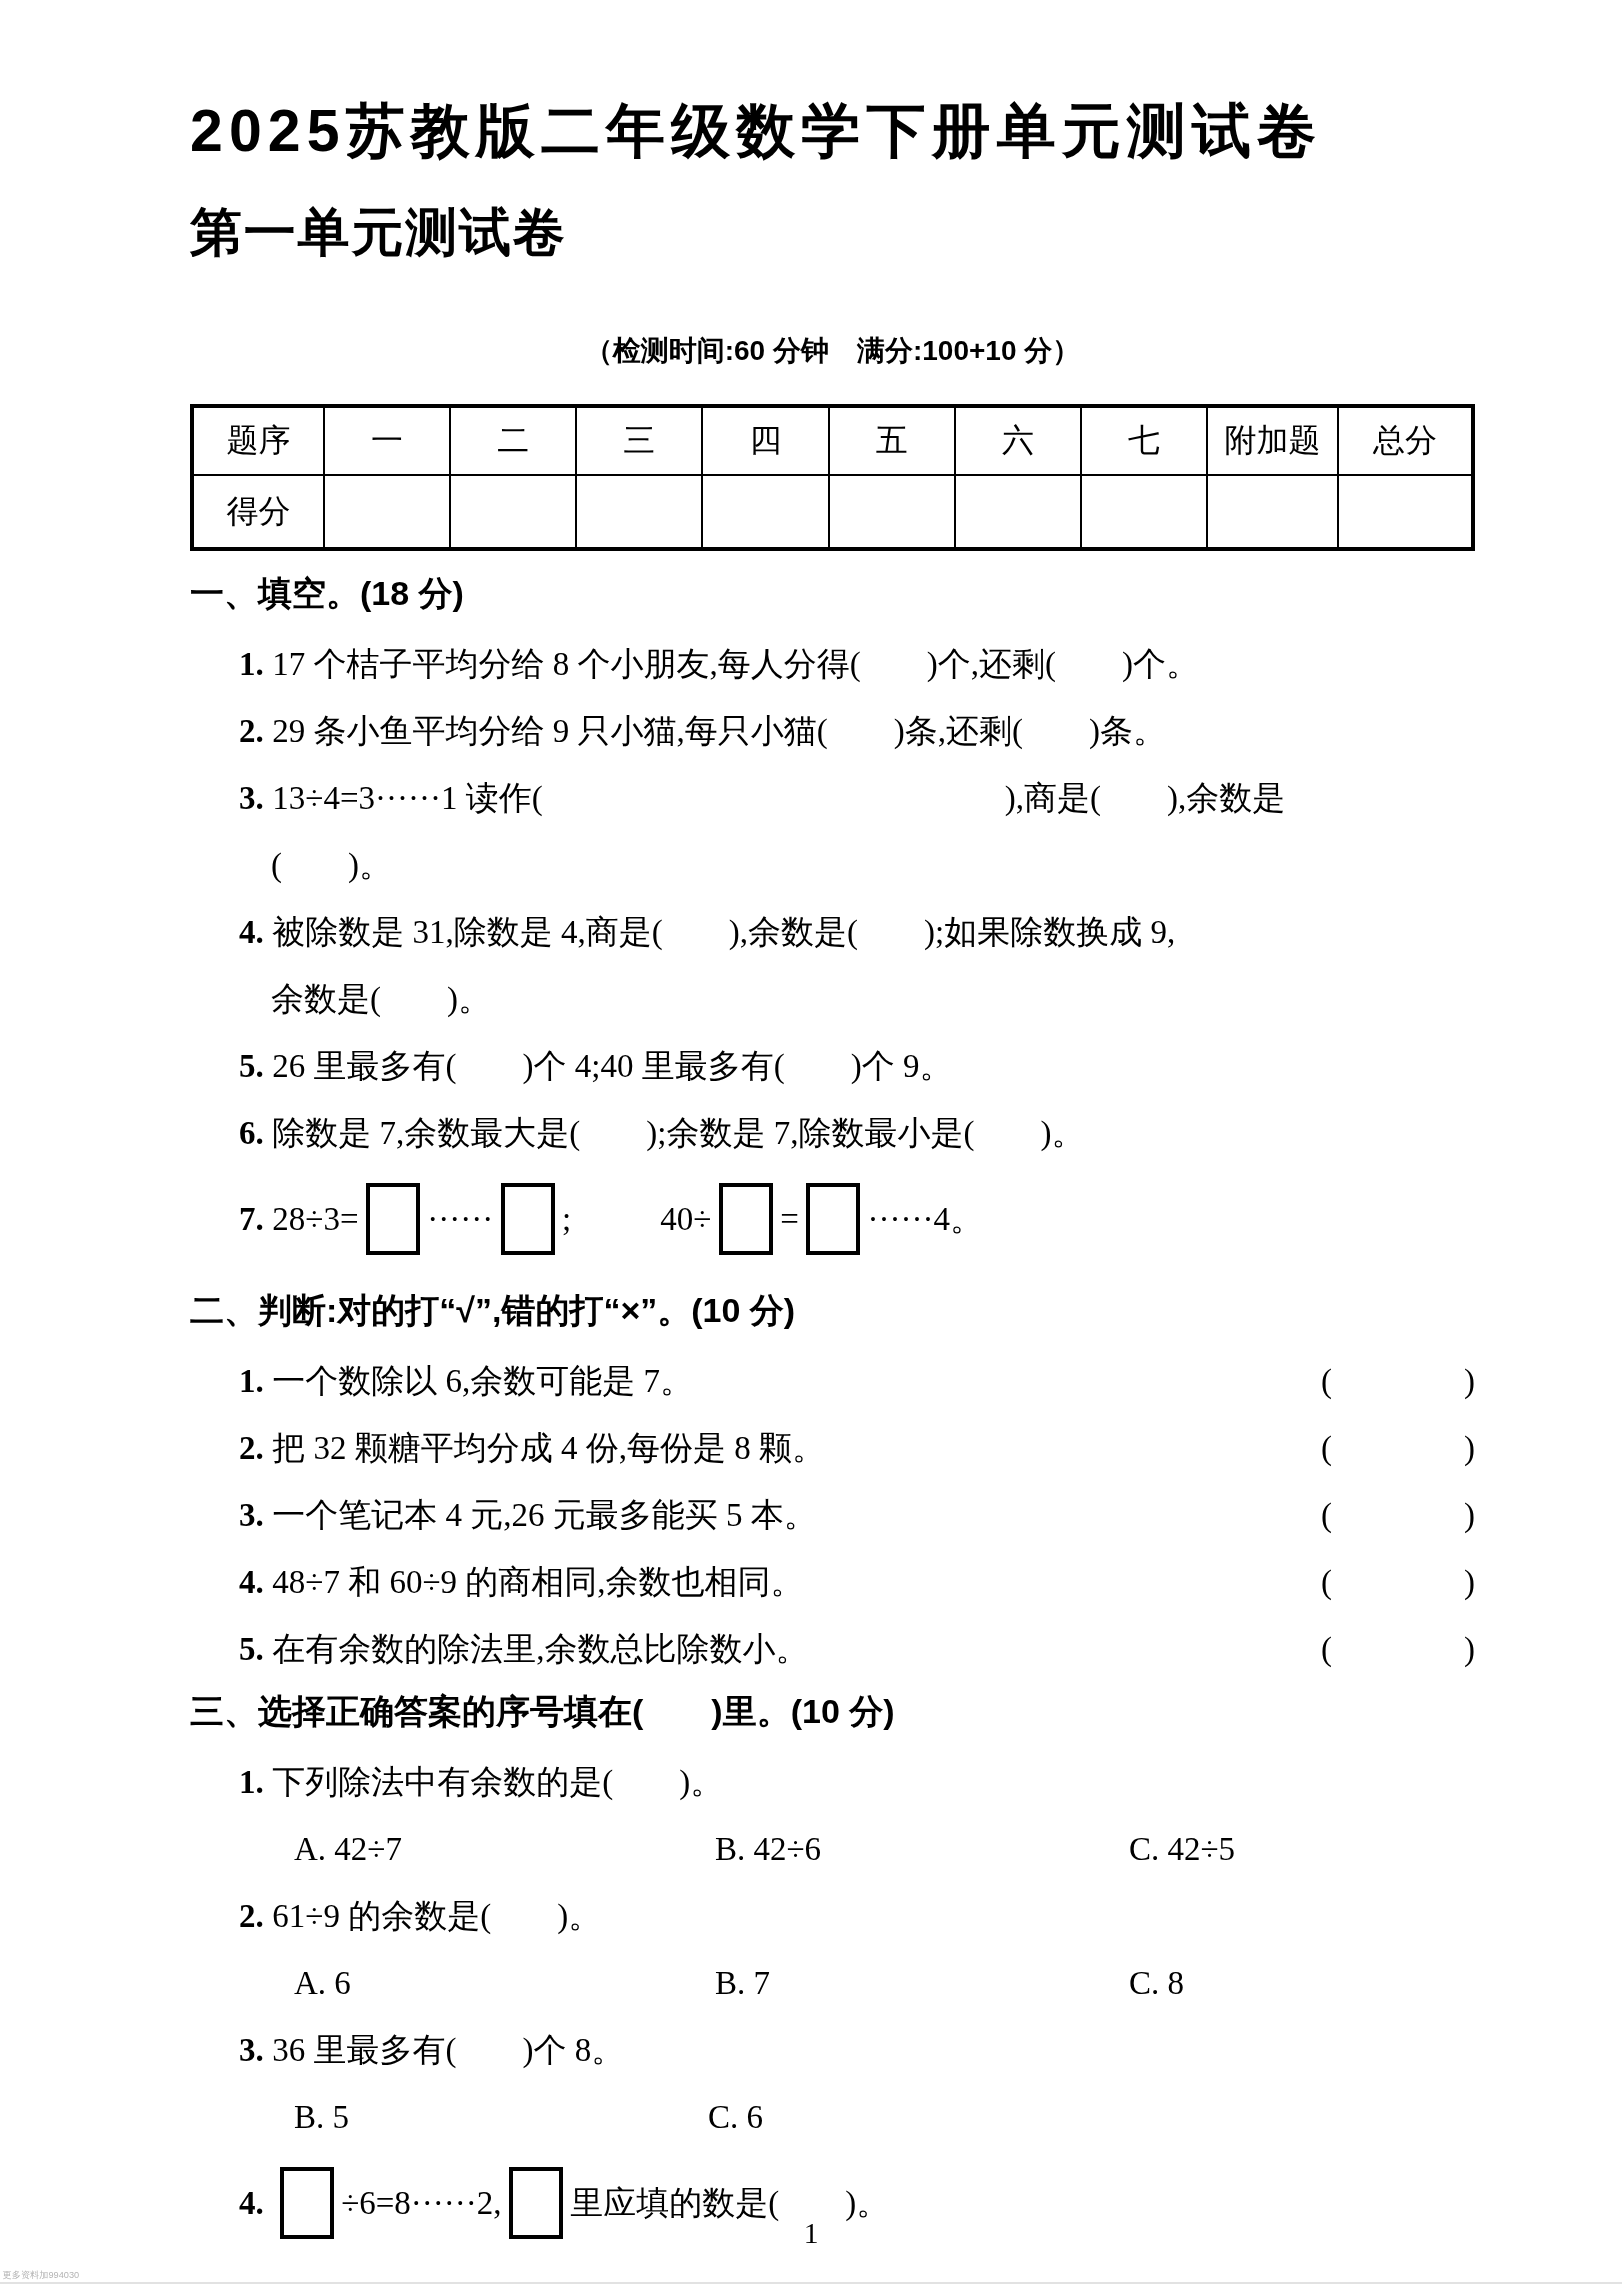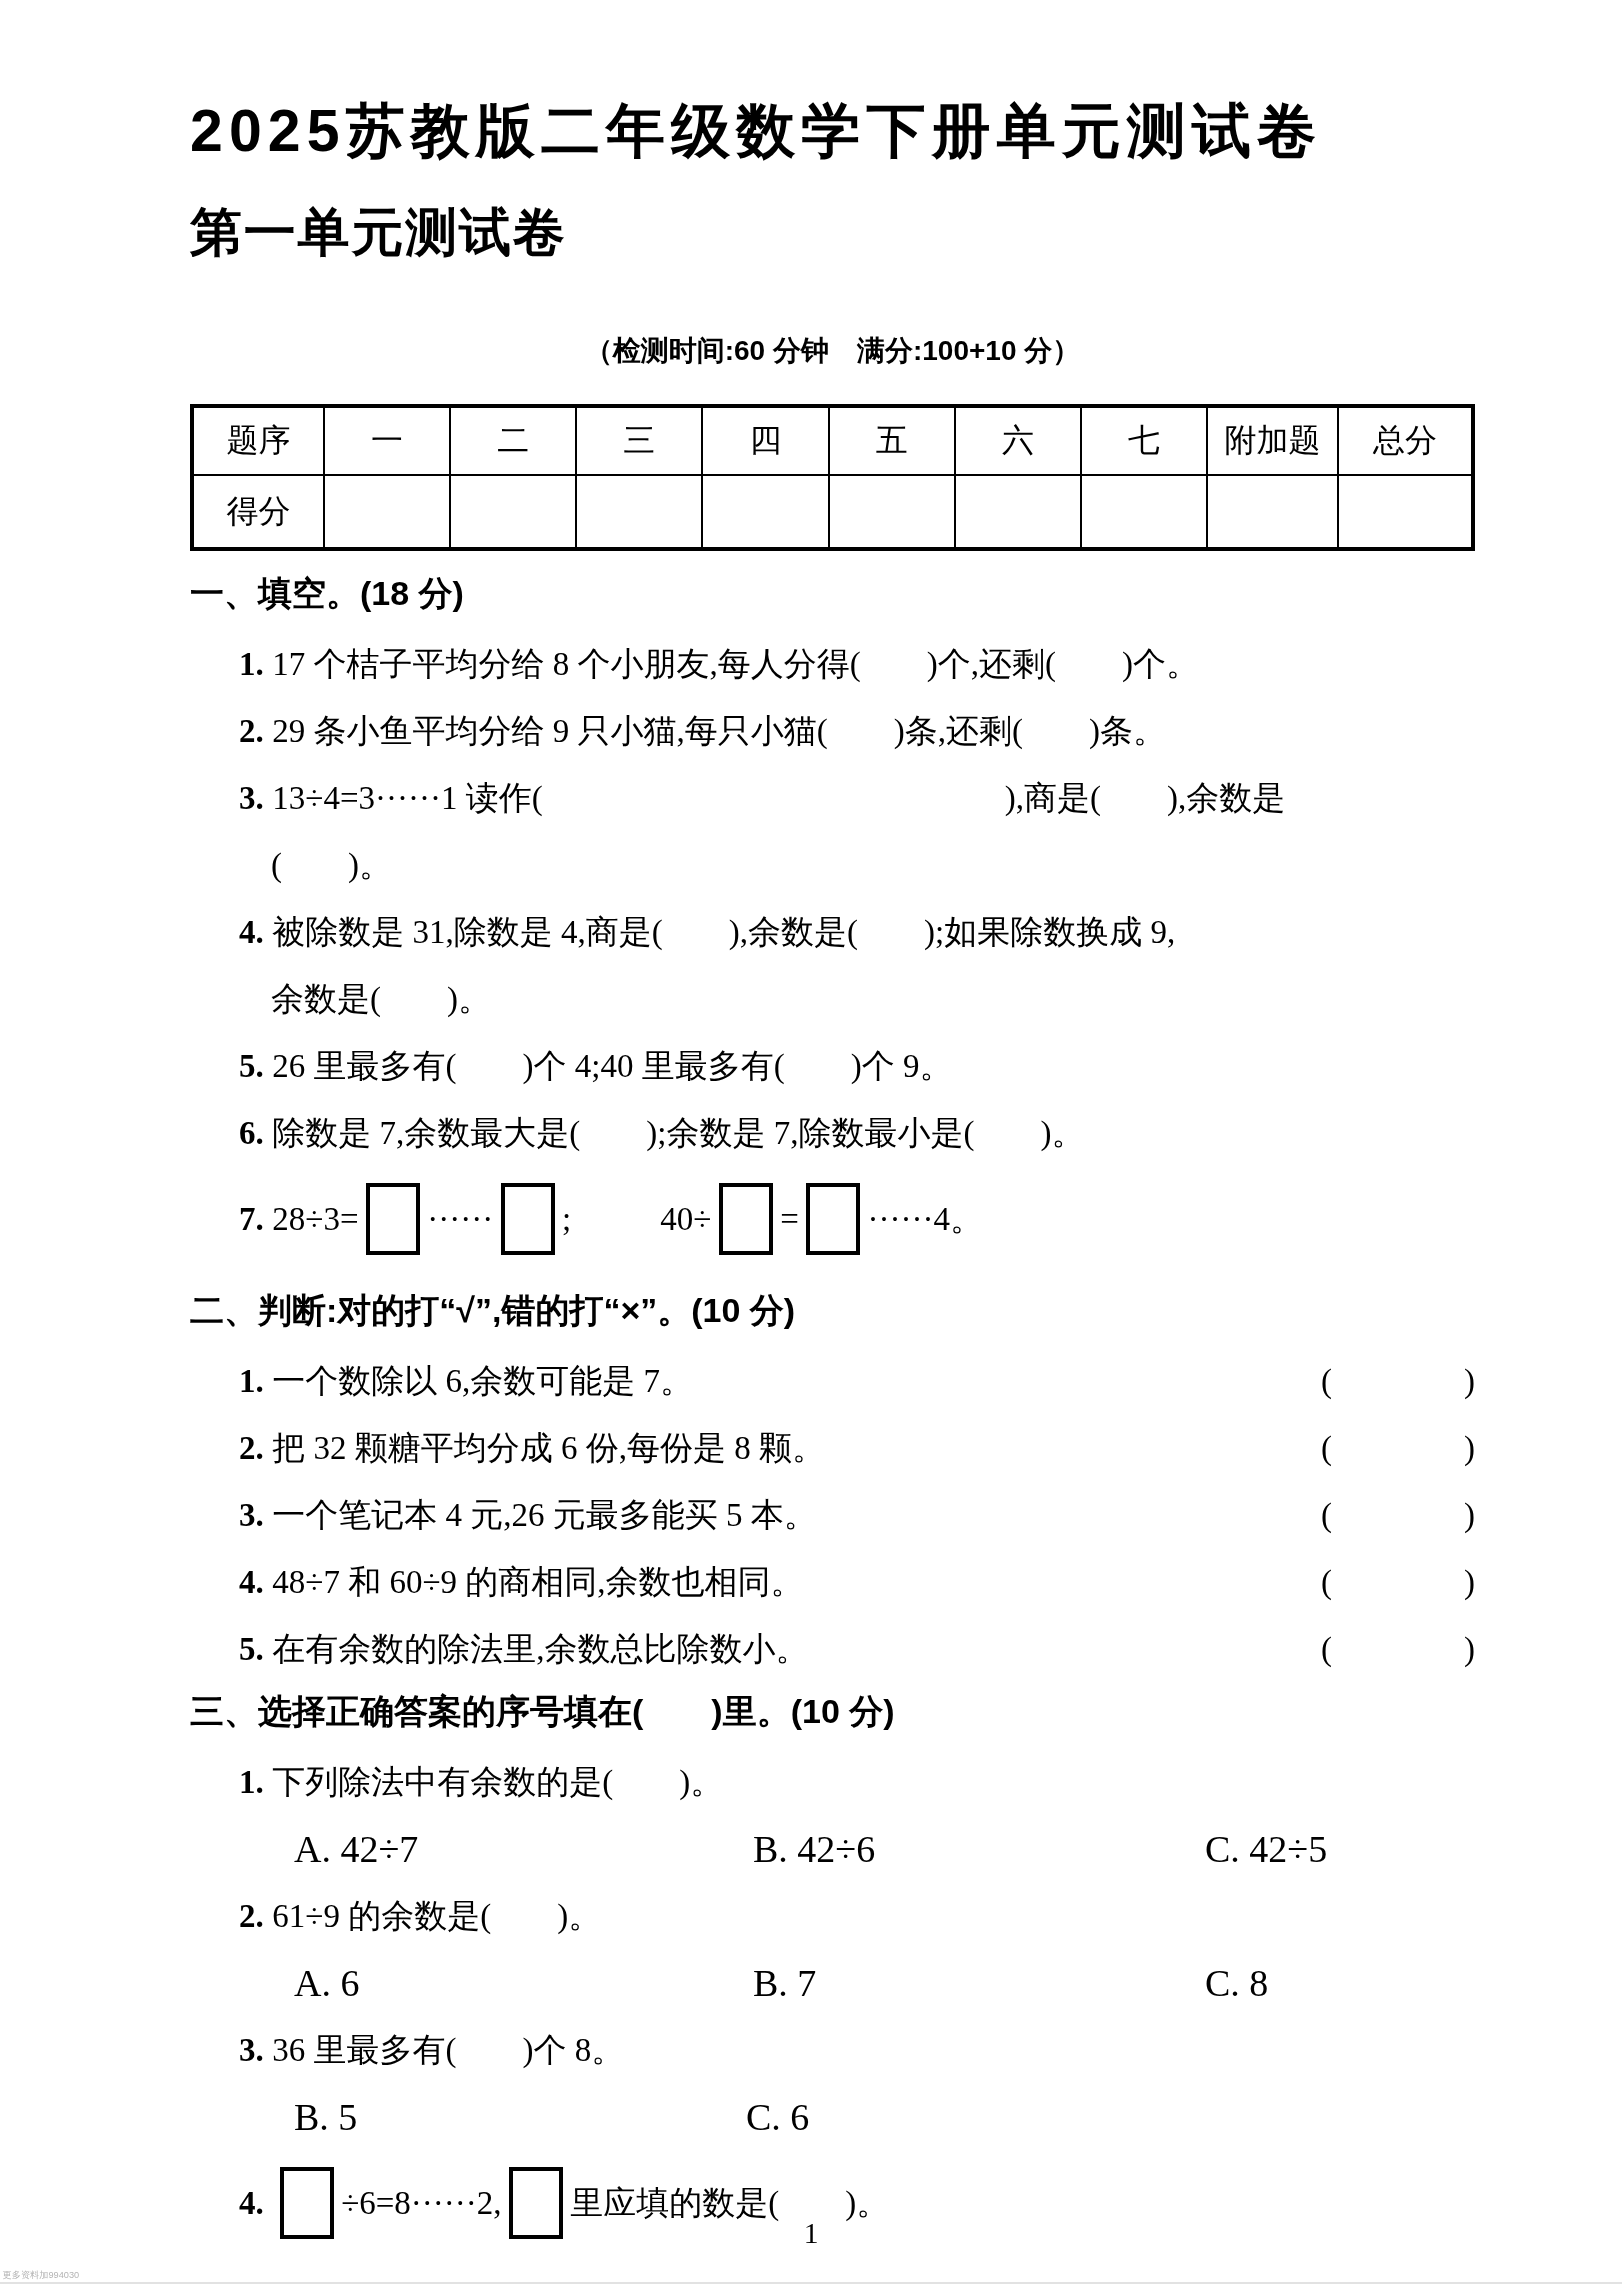--- a/index.html
+++ b/index.html
@@ -76,22 +76,22 @@
 
   .tf {
     display:flex; align-items:baseline;
     font-size:33px; line-height:39px;
     margin-top:28px; padding-left:49px; white-space:nowrap;
   }
   .tf-ans { margin-left:auto; flex:0 0 auto; }
 
   .opts {
     display:flex; align-items:flex-start;
-    font-size:38px; line-height:39px;
-    margin-top:28px; padding-left:104px; white-space:nowrap;gap:38px;
+    font-size:33px; line-height:39px;
+    margin-top:28px; padding-left:104px; white-space:nowrap;
   }
   .opt-a { width:421px; flex:0 0 auto; }
   .opt-b { width:414px; flex:0 0 auto; }
   .opt-c { flex:0 0 auto; }
 
   .pageno {
     position:absolute; bottom:34px; left:0; right:0;
     text-align:center; font-size:29.5px;
   }
   .watermark {
@@ -200,21 +200,21 @@
 
   <div class="sec-heading">二、判断:对的打“√”,错的打“×”。(10 分)</div>
 
   <div class="tf">
     <span class="qnum">1.</span>
     <span>一个数除以 6,余数可能是 7。</span>
     <span class="tf-ans">(　　　　)</span>
   </div>
   <div class="tf">
     <span class="qnum">2.</span>
-    <span>把 32 颗糖平均分成 6 份,每份是 8 颗。</span>
+    <span>把 32 颗糖平均分成 4 份,每份是 8 颗。</span>
     <span class="tf-ans">(　　　　)</span>
   </div>
   <div class="tf">
     <span class="qnum">3.</span>
     <span>一个笔记本 4 元,26 元最多能买 5 本。</span>
     <span class="tf-ans">(　　　　)</span>
   </div>
   <div class="tf">
     <span class="qnum">4.</span>
     <span>48÷7 和 60÷9 的商相同,余数也相同。</span>

